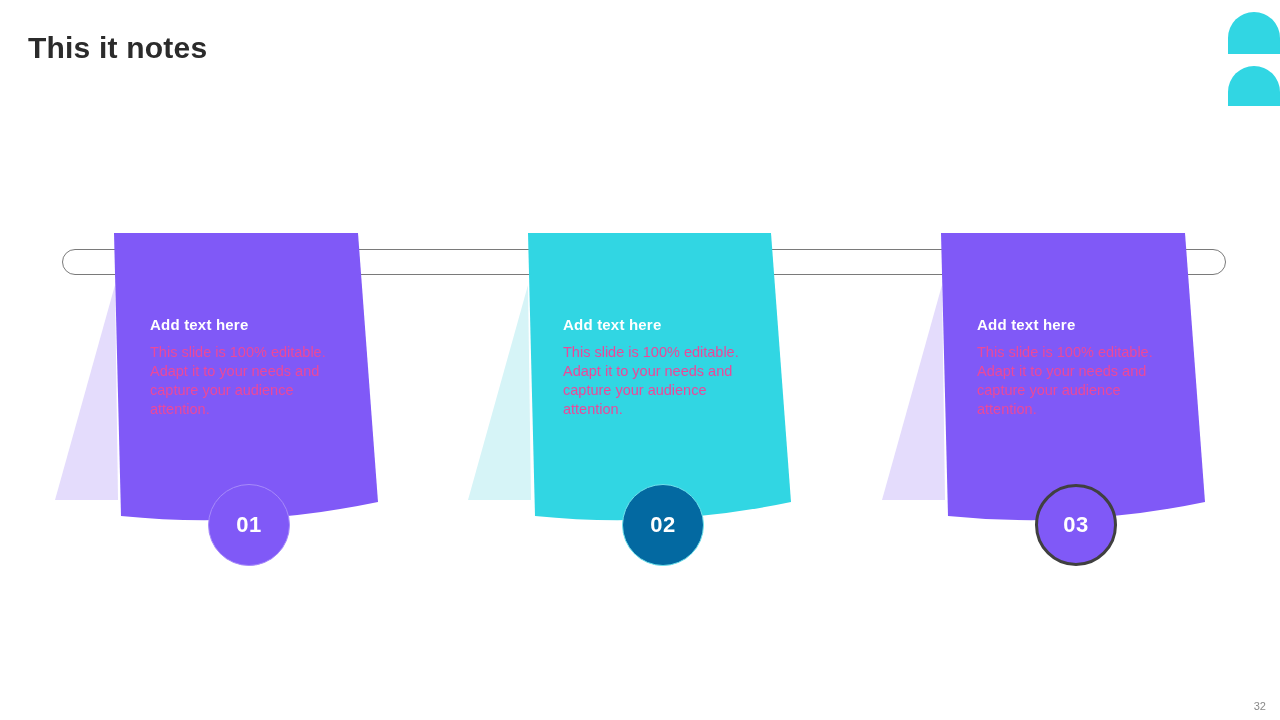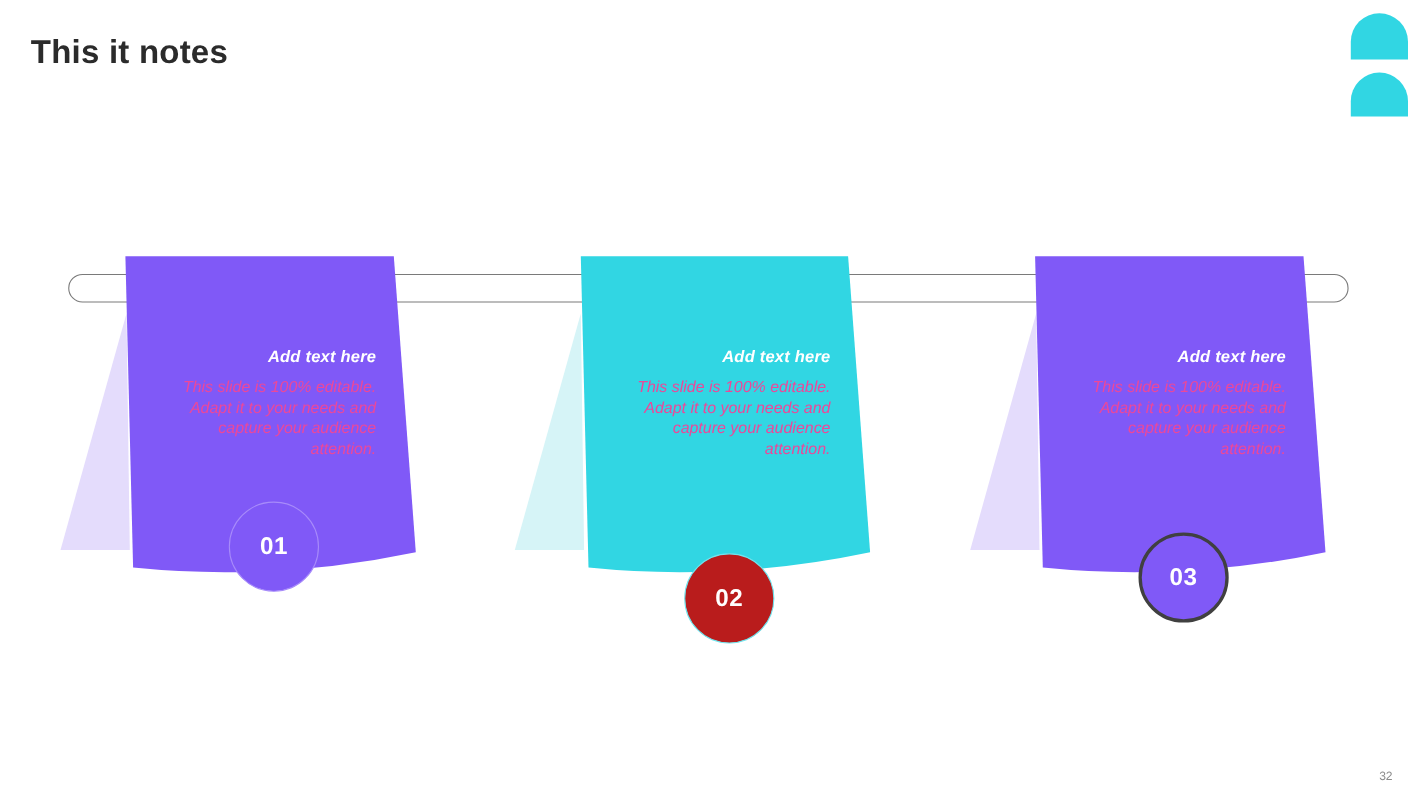--- a/index.html
+++ b/index.html
@@ -84,23 +84,22 @@
     position: absolute;
     top: 0;
     left: 0;
     width: 1280px;
     height: 720px;
     pointer-events: none;
   }
 
   .note-text {
     position: absolute;
-    text-align: right;
+    text-align: left;
     color: #ffffff;
-    font-style: italic;
   }
   .note-heading {
     font-size: 15px;
     font-weight: bold;
     letter-spacing: 0.2px;
     margin-bottom: 10px;
     color: #ffffff;
   }
   .note-body {
     font-size: 14.5px;
@@ -167,25 +166,25 @@
   <div class="note-text" style="left:563px; top:316px; width:192px;">
     <div class="note-heading">Add text here</div>
     <div class="note-body">This slide is 100% editable. Adapt it to your needs and capture your audience attention.</div>
   </div>
 
   <div class="note-text" style="left:977px; top:316px; width:192px;">
     <div class="note-heading">Add text here</div>
     <div class="note-body">This slide is 100% editable. Adapt it to your needs and capture your audience attention.</div>
   </div>
 
-  <div class="badge" style="left:208px; top:456px; background:#8059F7; border:1px solid #a78bfa;">
+  <div class="badge" style="left:208px; top:484px; background:#8059F7; border:1px solid #a78bfa;">
     <span>01</span>
   </div>
 
-  <div class="badge" style="left:622px; top:503px; background:#b91c1c; border:1px solid #6fe3ec;">
+  <div class="badge" style="left:622px; top:484px; background:#0369a1; border:1px solid #6fe3ec;">
     <span>02</span>
   </div>
 
   <div class="badge" style="left:1035px; top:484px; background:#8059F7; border:3px solid #404040;">
     <span>03</span>
   </div>
 
 </div>
 
 <div class="page-number">32</div>

